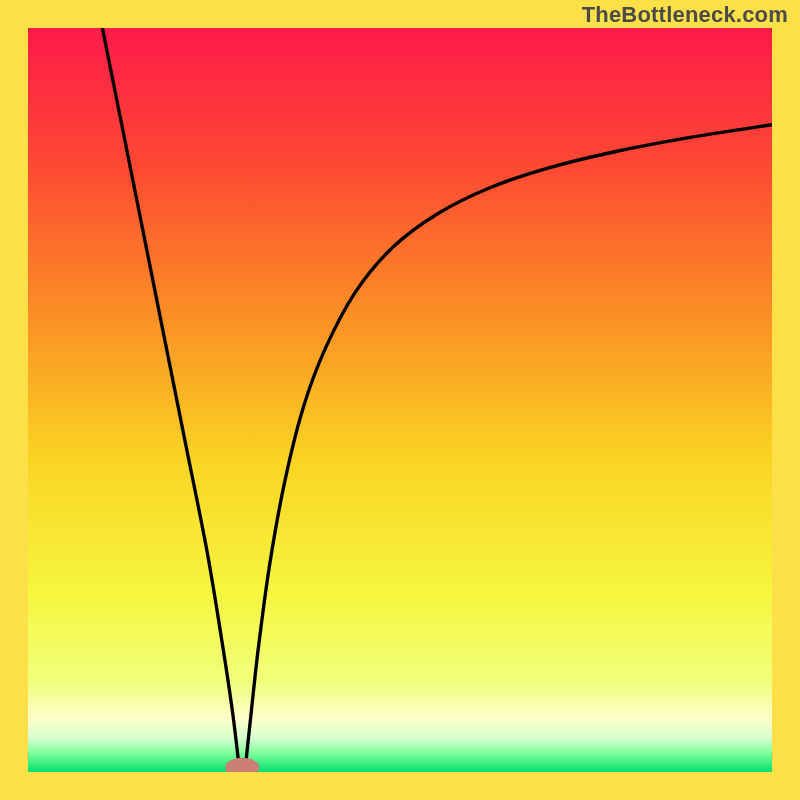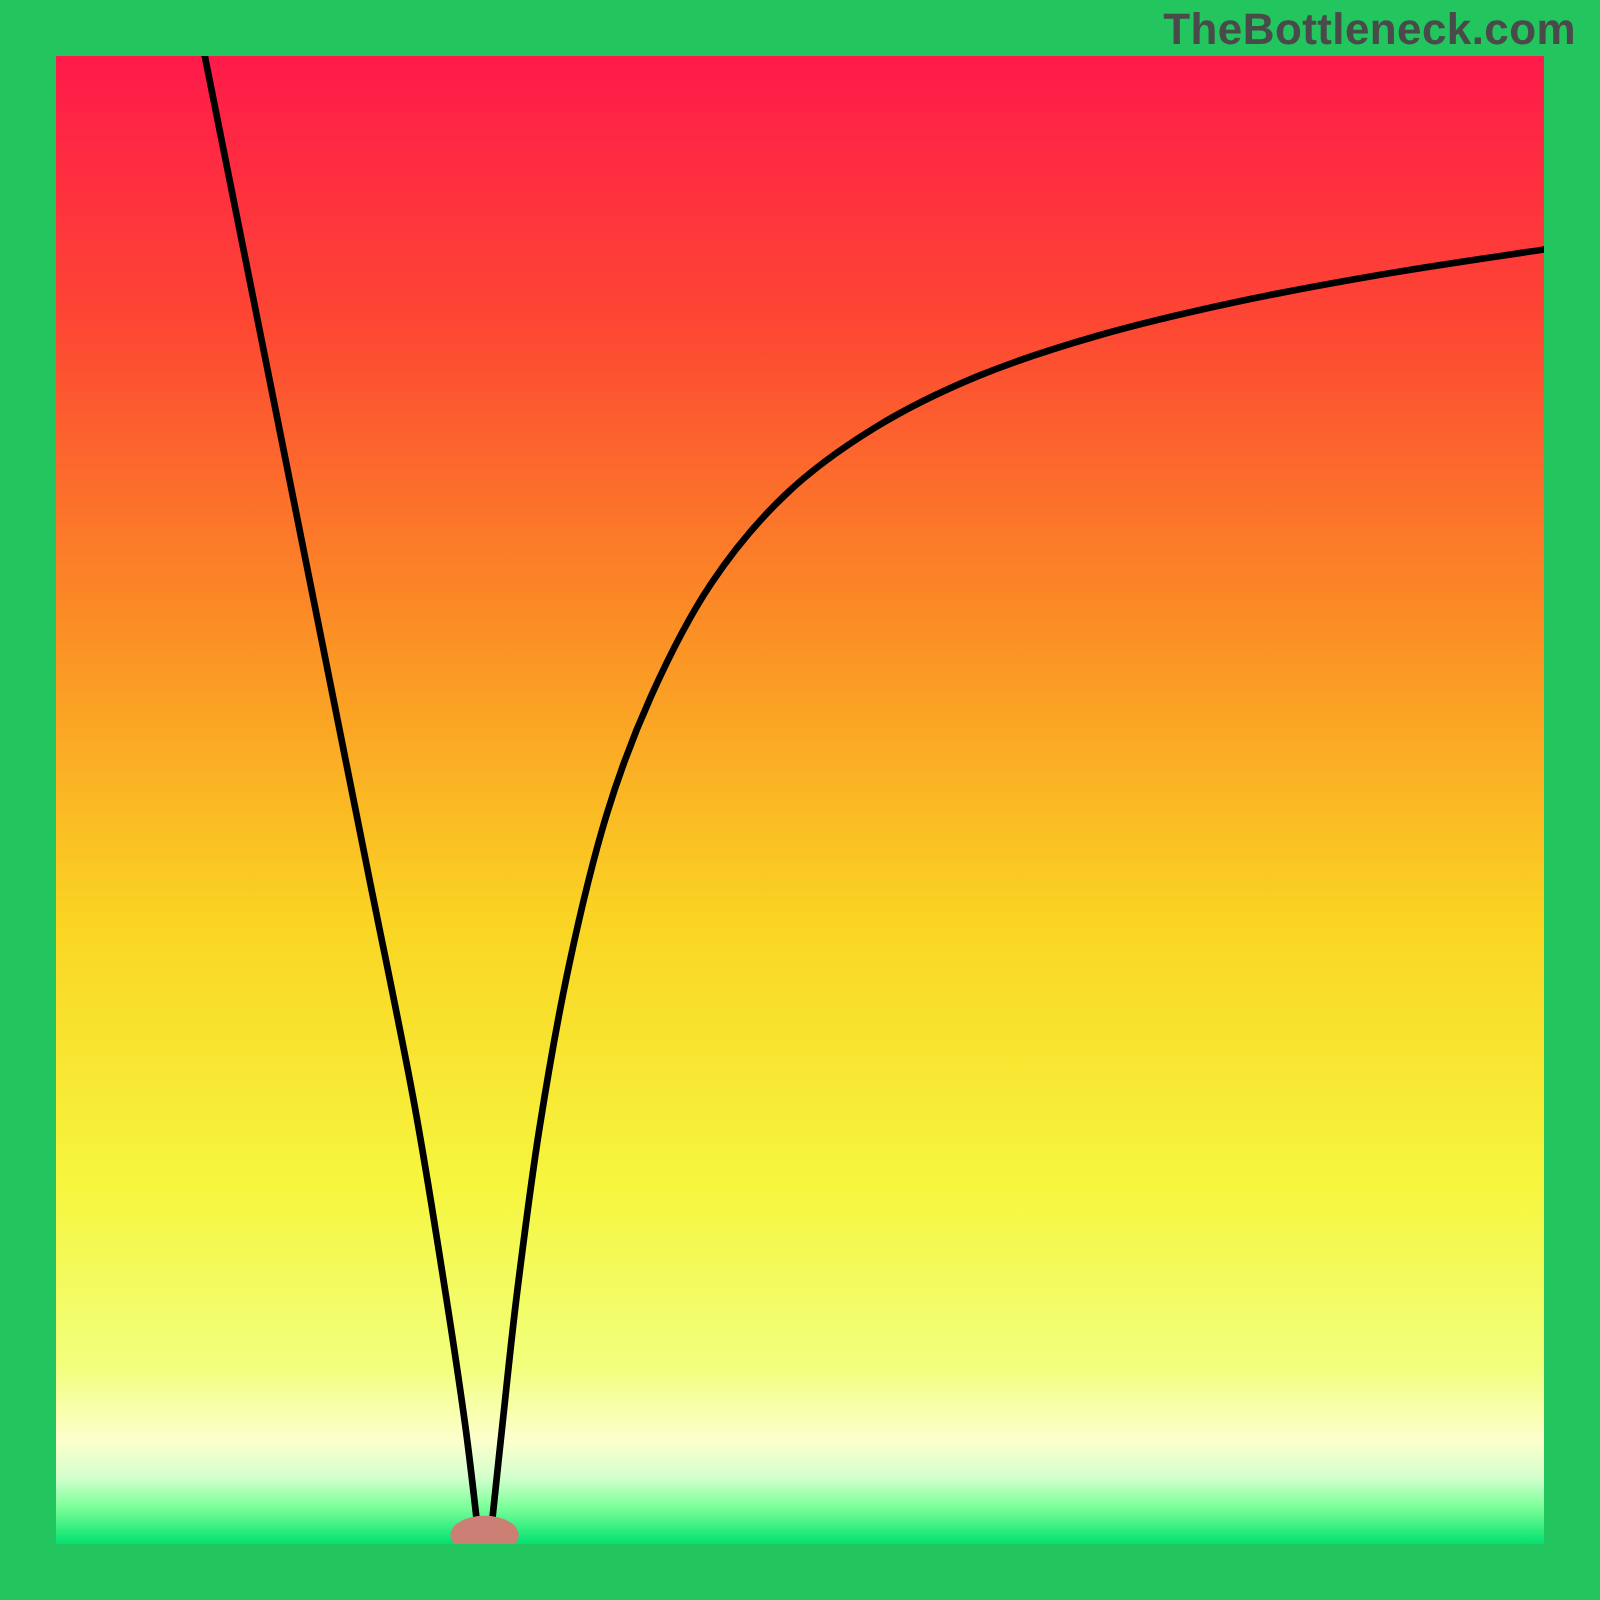--- a/index.html
+++ b/index.html
@@ -8,21 +8,21 @@
     width: 800px;
     height: 800px;
     background: #000;
     font-family: Arial, Helvetica, sans-serif;
     overflow: hidden;
   }
   .frame {
     position: relative;
     width: 800px;
     height: 800px;
-    background: #22c55e;
+    background: #fde047;
   }
   .watermark {
     position: absolute;
     top: 2px;
     right: 12px;
     color: #4a4a4a;
     font-size: 22px;
     font-weight: 600;
     letter-spacing: 0.2px;
     z-index: 20;

